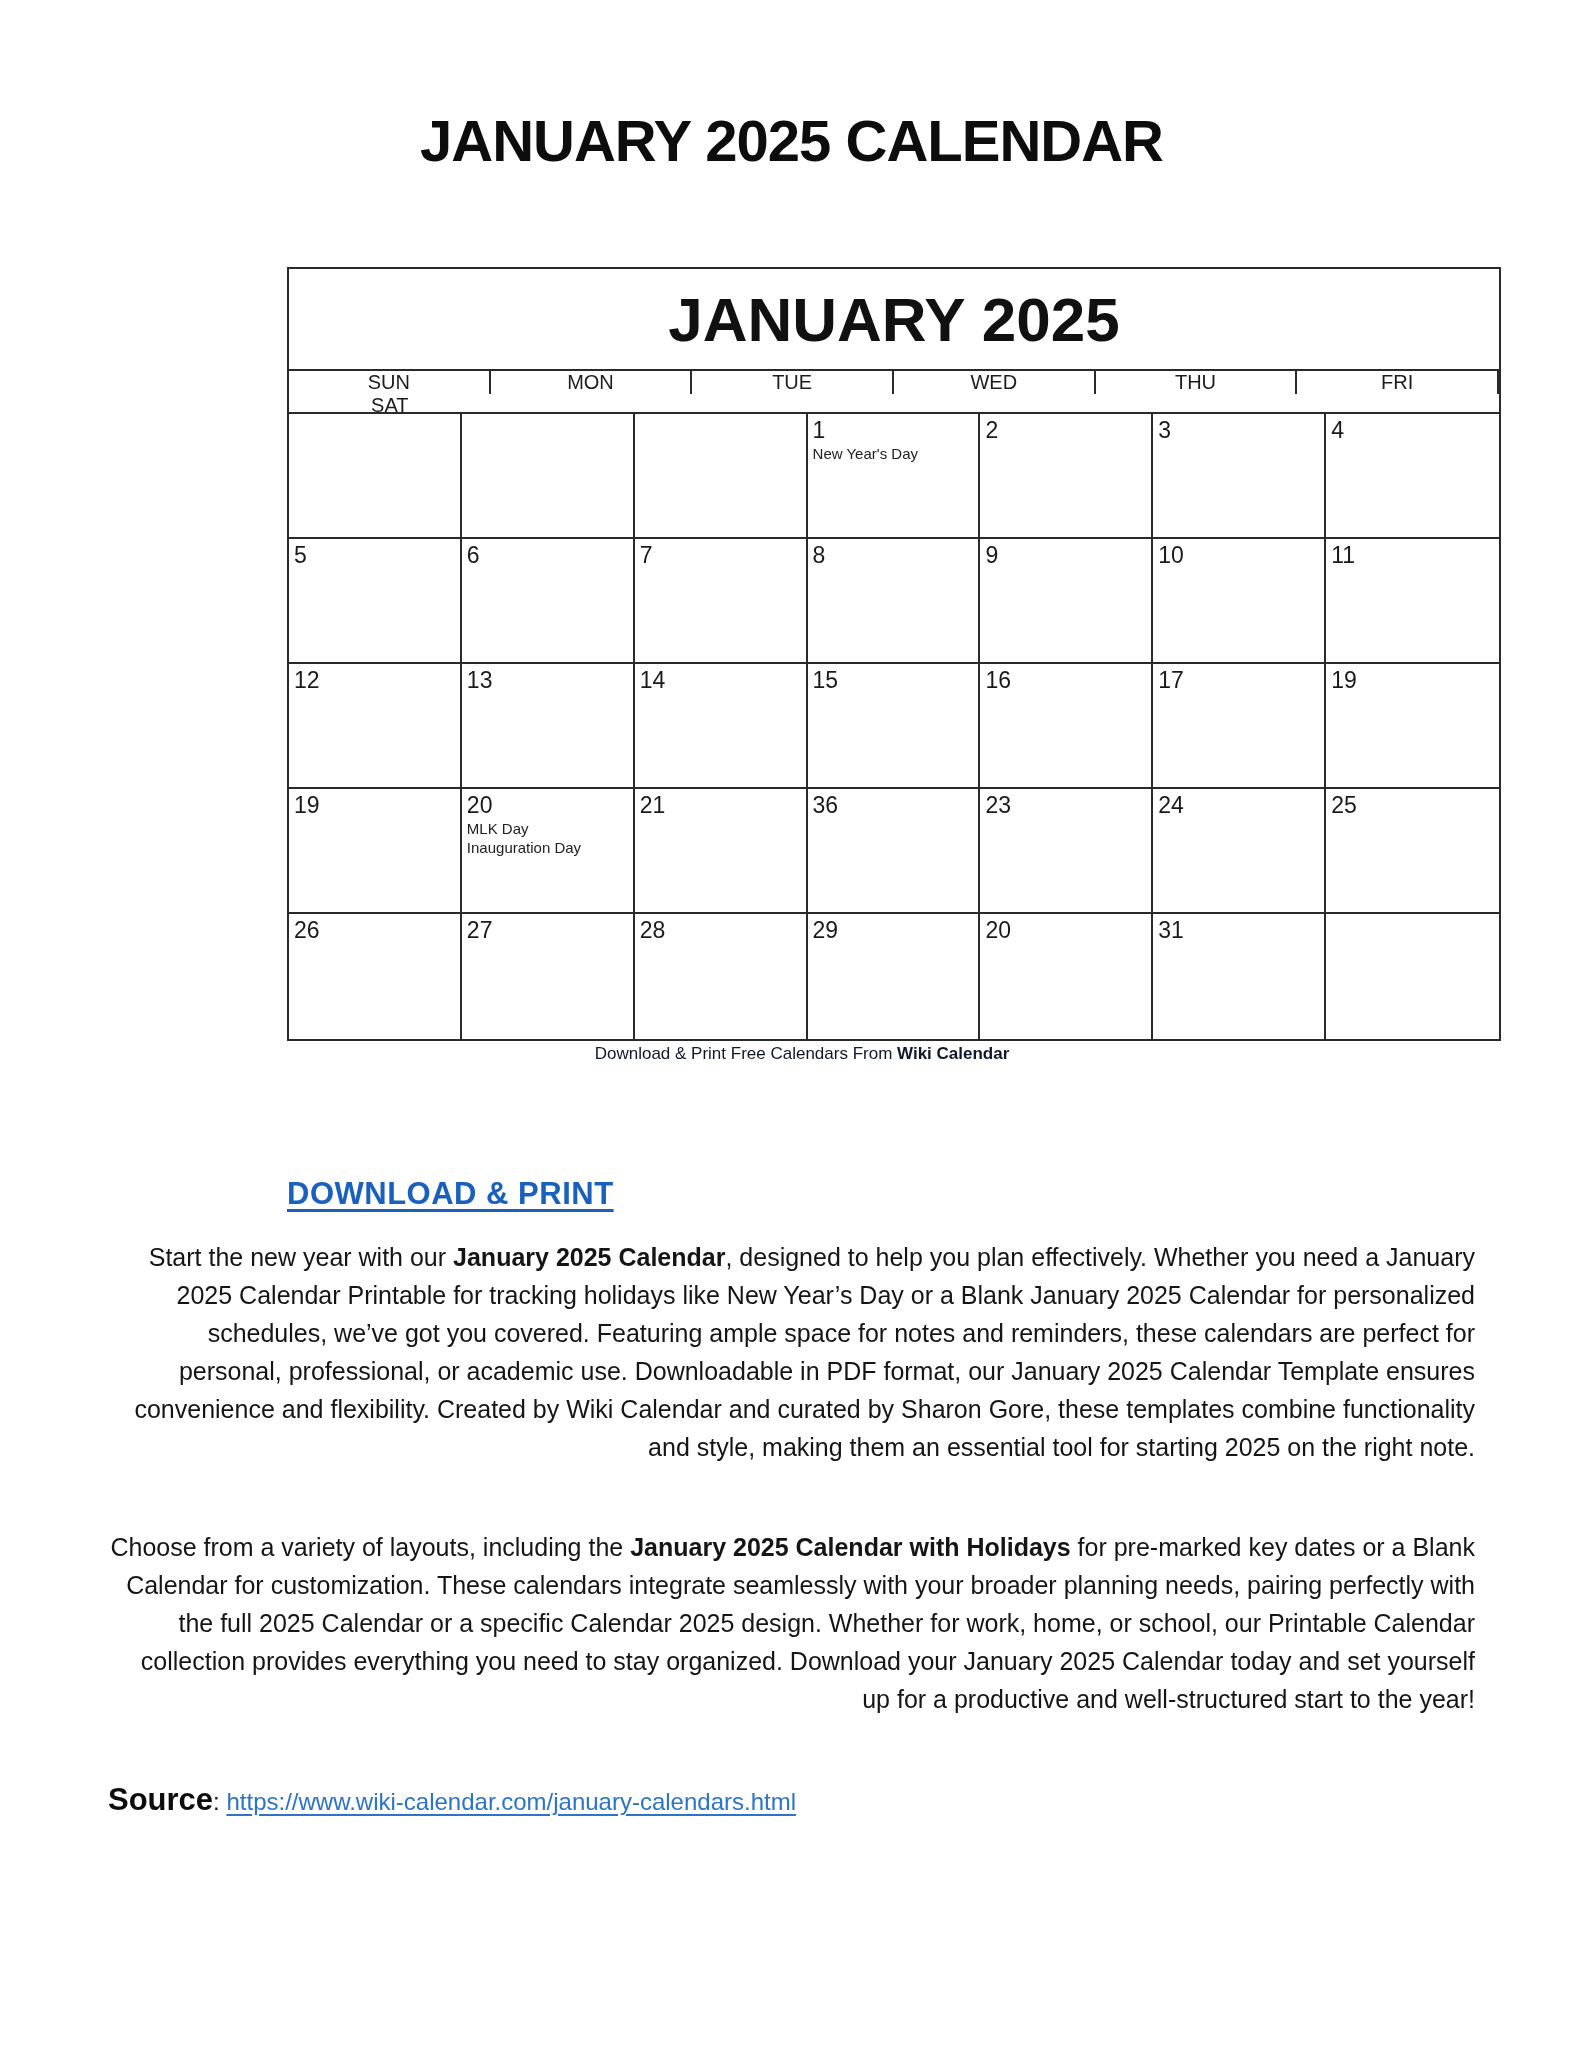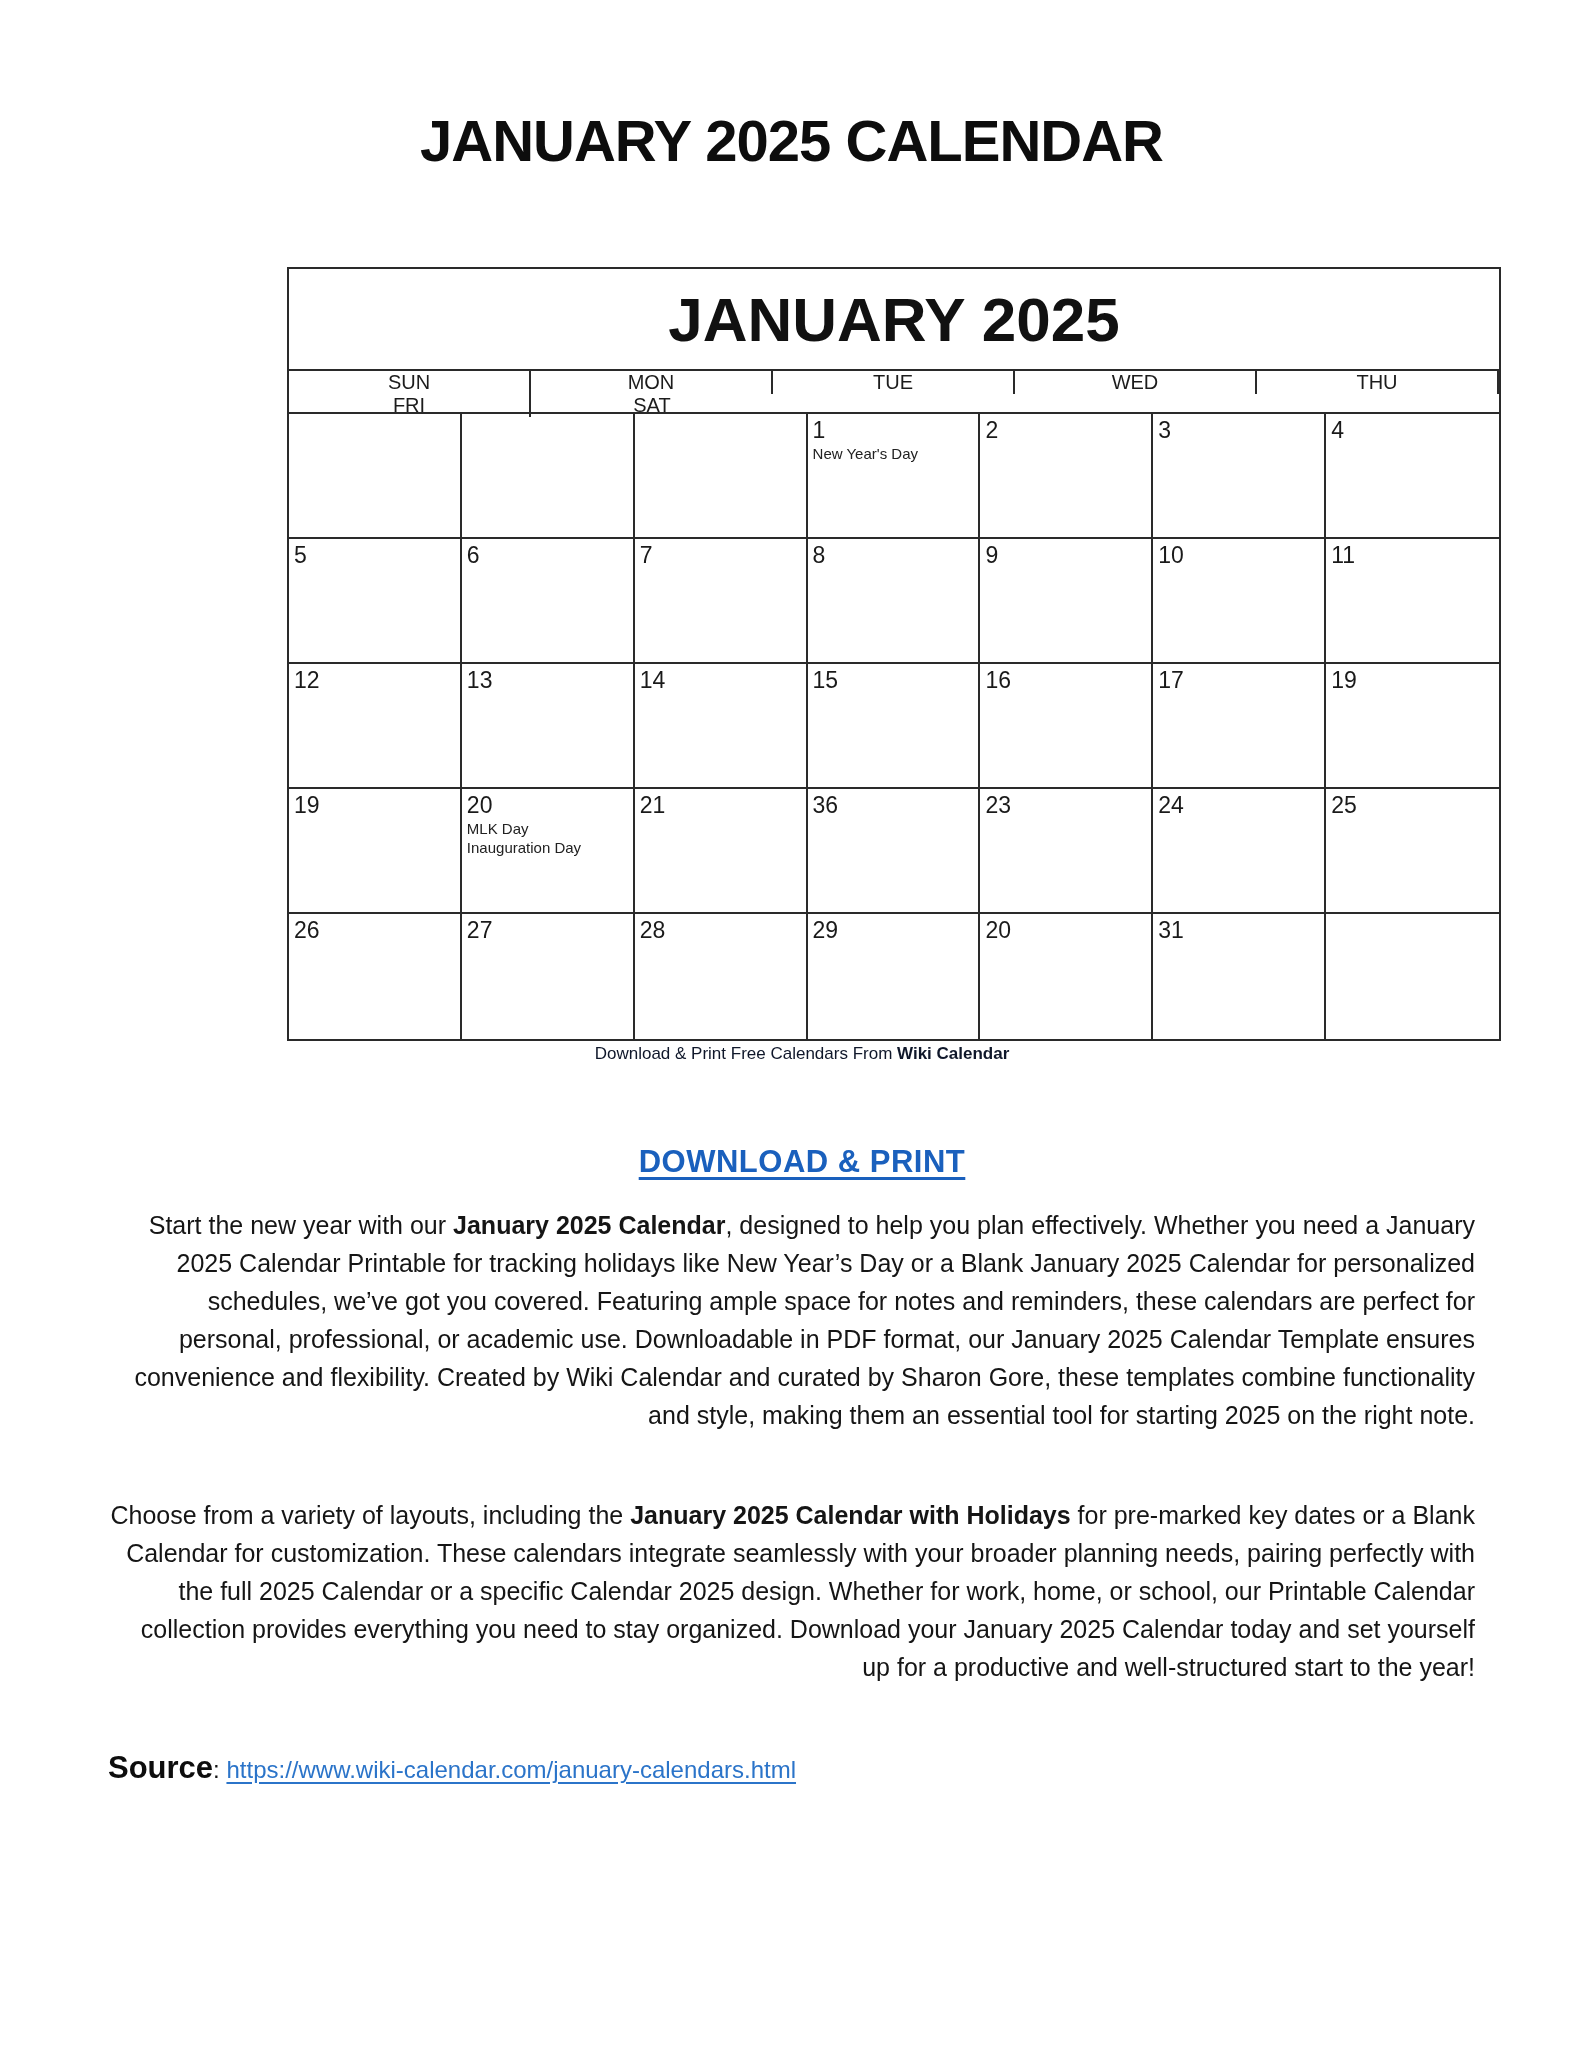--- a/index.html
+++ b/index.html
@@ -38,21 +38,21 @@
     align-items: center;
     justify-content: center;
     border-bottom: 2px solid #2a2a2a;
     font-size: 62px;
     font-weight: 700;
     letter-spacing: 0px;
     color: #111111;
   }
   .cal-day-headers {
     display: grid;
-    grid-template-columns: repeat(5, 1fr);
+    grid-template-columns: repeat(6, 1fr);
     height: 43px;
     border-bottom: 2px solid #2a2a2a;
   }
   .cal-dh {
     display: flex;
     align-items: center;
     justify-content: center;
     font-size: 20px;
     color: #1c1c1c;
     border-right: 2px solid #2a2a2a;
@@ -82,22 +82,22 @@
     text-align: center;
     font-size: 17px;
     color: #0f172a;
   }
   .seg-bold { font-weight: 700; }
 
   
   .download-wrap {
     width: 1030px;
     margin-left: 287px;
-    margin-top: 80px;
-    text-align: center;
+    margin-top: 112px;
+    text-align: left;
   }
   .download-link {
     font-size: 31px;
     font-weight: 700;
     text-decoration: underline;
     text-underline-offset: 5px;
     letter-spacing: 0.5px;
     cursor: pointer;
   }
 

